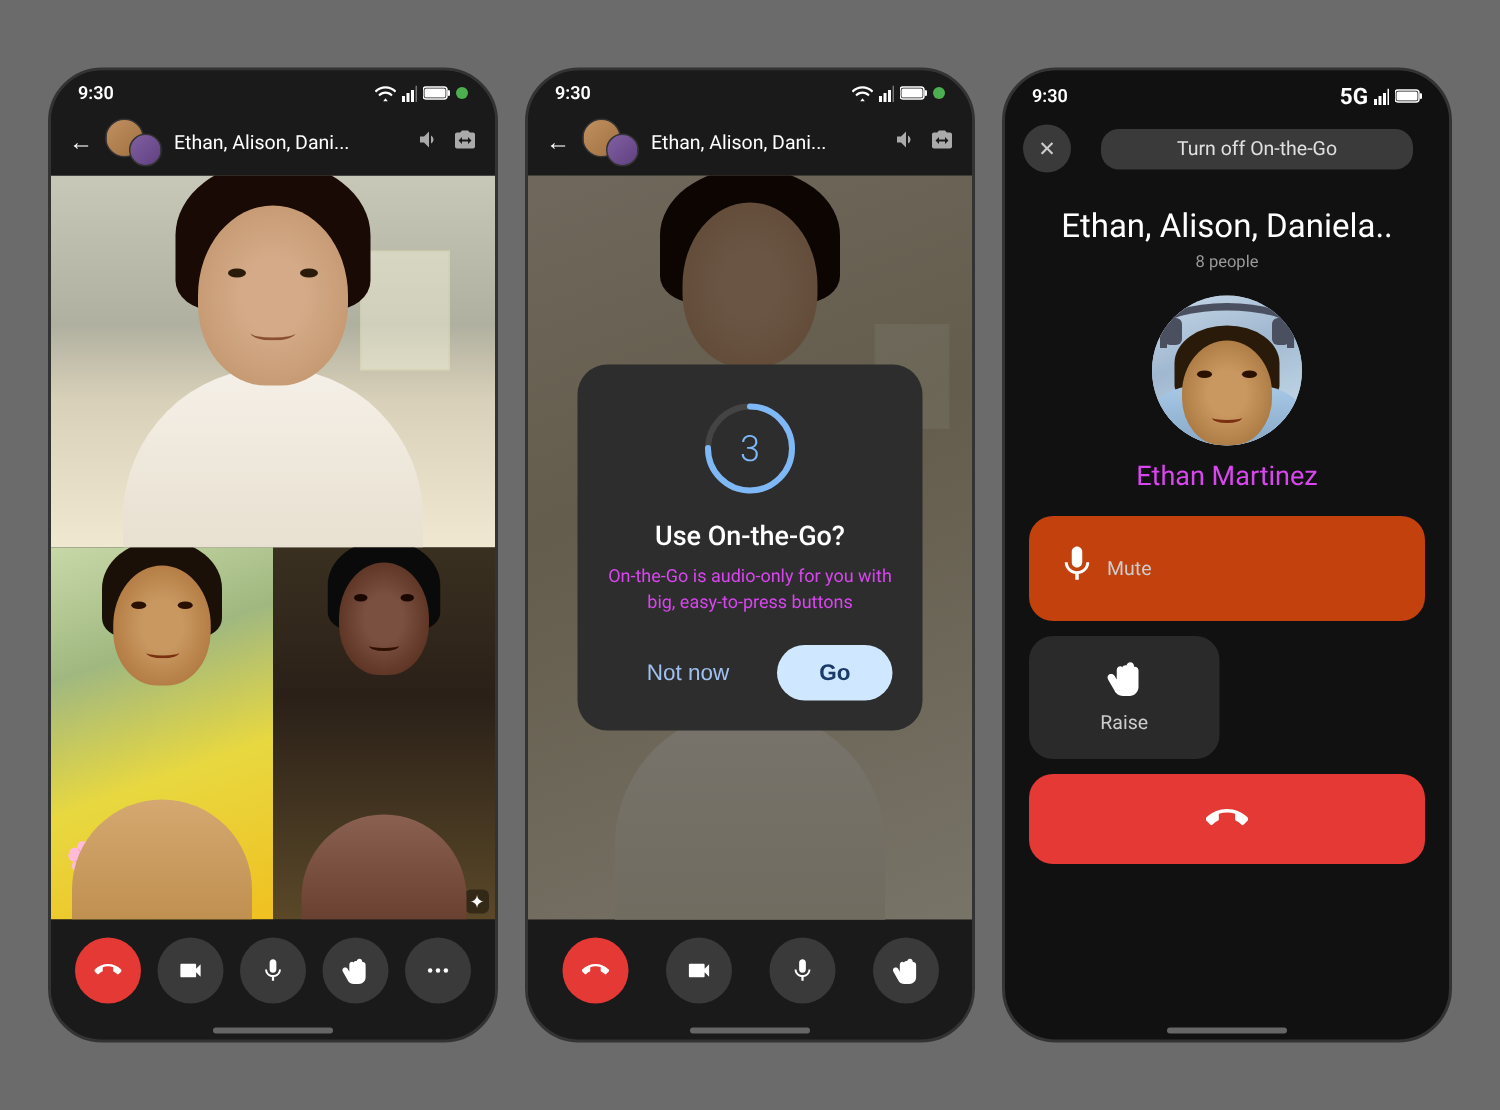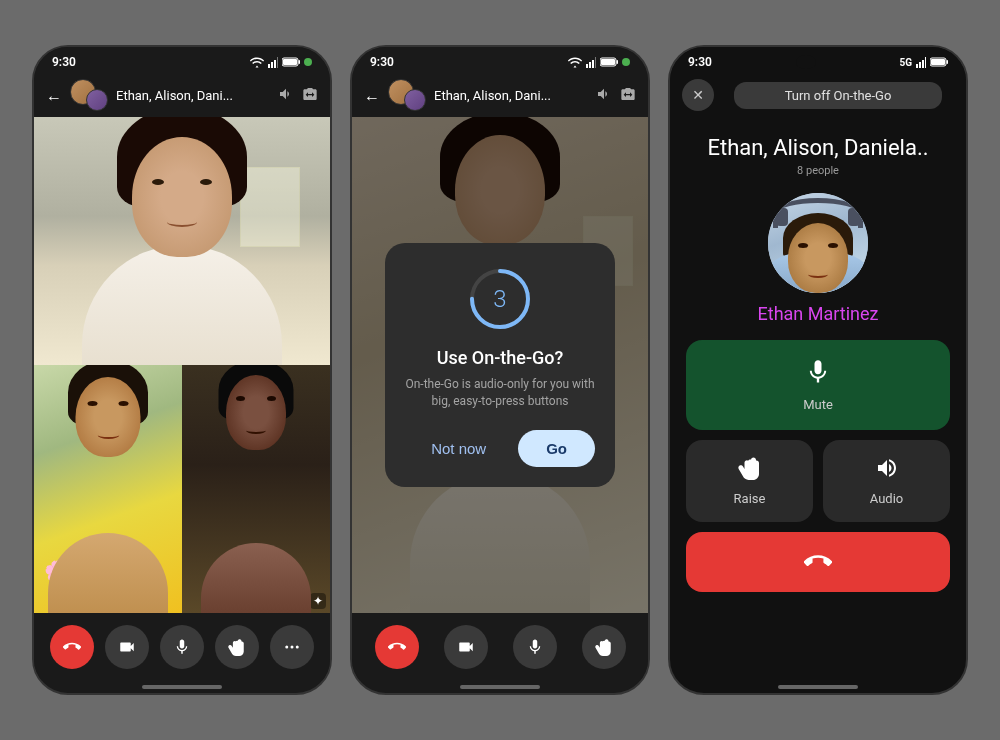--- a/index.html
+++ b/index.html
@@ -172,21 +172,21 @@
 
     .dialog-title {
       font-size: 18px;
       color: #fff;
       font-weight: 500;
       margin-bottom: 8px;
     }
 
     .dialog-desc {
       font-size: 12px;
-      color: #a3a3a3;
+      color: #d946ef;
       margin-bottom: 20px;
       line-height: 1.4;
     }
 
     .dialog-buttons {
       display: flex;
       gap: 12px;
       justify-content: flex-end;
     }
 
@@ -272,25 +272,24 @@
     }
 
     .action-buttons {
       width: 100%;
       display: flex;
       flex-direction: column;
       gap: 10px;
     }
 
     .action-btn-full {
-      background: #14532d;
+      background: #c2410c;
       border-radius: 16px;
       padding: 18px;
       display: flex;
-      flex-direction: column;
       align-items: center;
       gap: 6px;
       cursor: pointer;
     }
 
     .action-btn-full .icon {
       font-size: 22px;
       color: #fff;
     }
 
@@ -634,21 +633,21 @@
   <div class="home-indicator"></div>
 </div>
 
 <div class="phone phone3">
 
   <div style="background:#111;padding-top:4px;">
     <div style="display:flex;justify-content:space-between;align-items:center;padding:4px 18px 2px;">
       <span style="font-size:12px;color:#fff;font-weight:600;">9:30</span>
       <div style="width:20px;height:14px;background:#111;border-radius:50%;margin:0 auto;"></div>
       <div style="display:flex;align-items:center;gap:4px;">
-        <span style="font-size:10px;color:#fff;font-weight:700;">5G</span>
+        <span style="font-size:15px;color:#fff;font-weight:700;">5G</span>
         <svg width="10" height="11" viewBox="0 0 10 11">
           <rect x="0" y="7" width="2" height="4" fill="white"></rect>
           <rect x="3" y="5" width="2" height="6" fill="white"></rect>
           <rect x="6" y="3" width="2" height="8" fill="white"></rect>
           <rect x="9" y="0" width="2" height="11" fill="white"></rect>
         </svg>
         <svg width="18" height="10" viewBox="0 0 18 10">
           <rect x="0" y="1" width="16" height="8" rx="2" stroke="white" stroke-width="1" fill="none"></rect>
           <rect x="16.5" y="3" width="1.5" height="4" rx="1" fill="white"></rect>
           <rect x="1" y="2" width="14" height="6" rx="1" fill="white"></rect>
@@ -704,28 +703,20 @@
 
       <div class="action-btn-half-row">
         <div class="action-btn-half">
           <span class="icon">
             <svg width="24" height="24" viewBox="0 0 24 24" fill="white">
               <path d="M21 7c0-1.38-1.12-2.5-2.5-2.5-.17 0-.34.02-.5.05V4c0-1.38-1.12-2.5-2.5-2.5-1.24 0-2.28.91-2.46 2.1-.22-.07-.45-.1-.69-.1-.96 0-1.8.54-2.23 1.33C9.85 4.3 9.43 4.14 9 4.14c-1.38 0-2.5 1.12-2.5 2.5V13l-1.5-2.5c-.68-1.19-2.2-1.6-3.39-.92-1.19.68-1.6 2.2-.92 3.39l4.27 7.4C5.88 22.47 8.09 24 10.59 24H15c3.31 0 6-2.69 6-6V7z"></path>
             </svg>
           </span>
           <span class="label">Raise</span>
         </div>
-        <div class="action-btn-half">
-          <span class="icon">
-            <svg width="24" height="24" viewBox="0 0 24 24" fill="white">
-              <path d="M3 9v6h4l5 5V4L7 9H3zm13.5 3c0-1.77-1.02-3.29-2.5-4.03v8.05c1.48-.73 2.5-2.25 2.5-4.02zM14 3.23v2.06c2.89.86 5 3.54 5 6.71s-2.11 5.85-5 6.71v2.06c4.01-.91 7-4.49 7-8.77s-2.99-7.86-7-8.77z"></path>
-            </svg>
-          </span>
-          <span class="label">Audio</span>
-        </div>
       </div>
 
       <div class="end-call-btn-full">
         <svg width="28" height="28" viewBox="0 0 24 24" fill="white">
           <path d="M6.6 10.8c1.4 2.8 3.8 5.1 6.6 6.6l2.2-2.2c.3-.3.7-.4 1-.2 1.1.4 2.3.6 3.6.6.6 0 1 .4 1 1V20c0 .6-.4 1-1 1-9.4 0-17-7.6-17-17 0-.6.4-1 1-1h3.5c.6 0 1 .4 1 1 0 1.3.2 2.5.6 3.6.1.3 0 .7-.2 1L6.6 10.8z" transform="rotate(135 12 12)"></path>
         </svg>
       </div>
     </div>
   </div>
 

